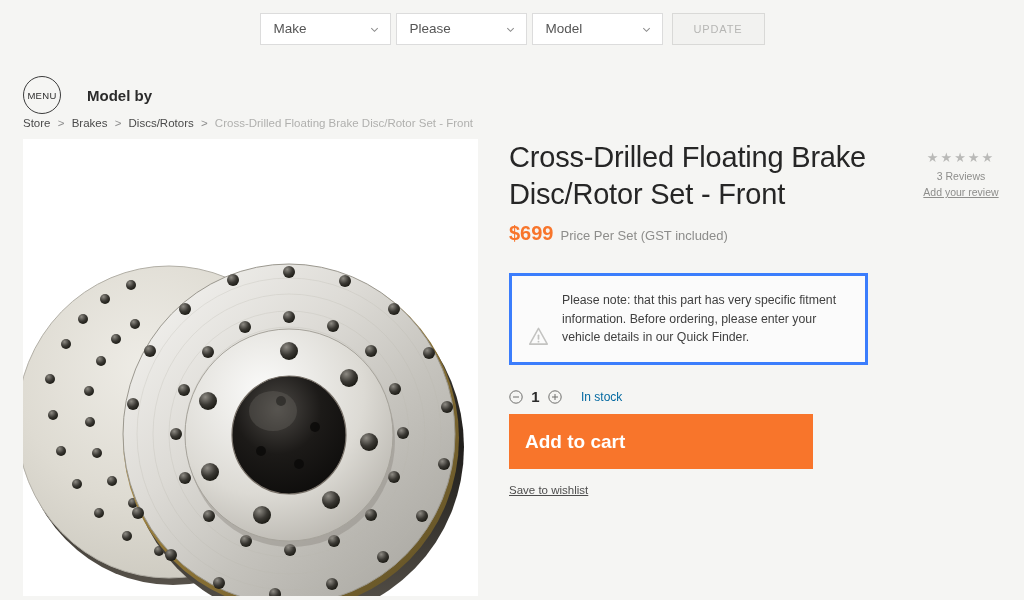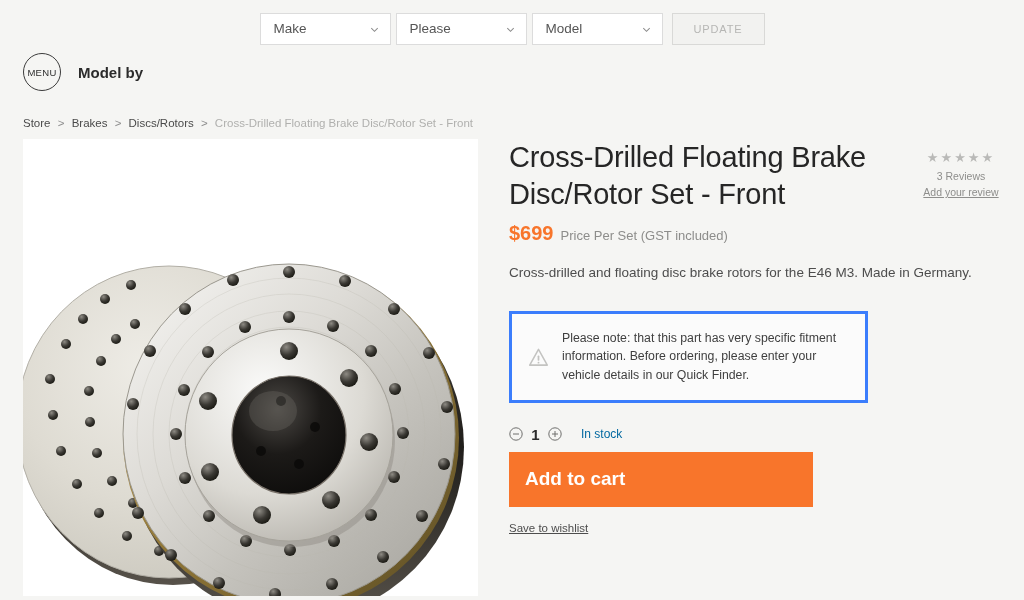--- a/index.html
+++ b/index.html
@@ -64,24 +64,24 @@
     display: flex;
     align-items: center;
     justify-content: center;
     margin-left: 4px;
     cursor: pointer;
   }
 
   
   .browse-row {
     position: absolute;
-    left: 23px; top: 53px;
-    display: flex;
-    align-items: center;
-    gap: 17px;
+    left: 23px; top: 76px;
+    display: flex;
+    align-items: center;
+    gap: 26px;
     justify-content: center;
   }
   .menu-circle {
     width: 38px; height: 38px;
     border-radius: 50%;
     border: 1.4px solid #3c3c3c;
     display: flex;
     align-items: center;
     justify-content: center;
     font-size: 9.5px;
@@ -196,21 +196,21 @@
   }
 
   
   .notice {
     margin-top: 28px;
     width: 359px;
     min-height: 84px;
     background: #fbfbfb;
     border: 3px solid #3b7dfc;
     display: flex;
-    align-items: center;
+    align-items: flex-end;
     padding: 15px 14px 15px 16px;
     gap: 13px;
   }
   .warn-icon { width: 21px; height: 21px; flex: 0 0 auto; margin-top: 2px; }
   .warn-icon svg { display: block; }
   .notice-text {
     font-size: 12.3px;
     line-height: 1.52;
     color: #3f3f3f;
   }
@@ -481,21 +481,20 @@
       <div class="review-count">3 Reviews</div>
       <div class="add-review">Add your review</div>
     </div>
   </div>
 
   <div class="price-row">
     <span class="price">$699</span>
     <span class="price-note">Price Per Set (GST included)</span>
   </div>
 
-  <div class="description">Cross-drilled and floating disc brake rotors for the E46 M3. Made in Germany.</div>
 
   <div class="notice">
     <span class="warn-icon">
       <svg viewBox="0 0 22 22" width="21" height="21">
         <path d="M11 2.5 L20.2 19 L1.8 19 Z" fill="none" stroke="#c3c3c1" stroke-width="1.6" stroke-linejoin="round"></path>
         <rect x="10.1" y="9" width="1.8" height="5.4" rx="0.8" fill="#c3c3c1"></rect>
         <circle cx="11" cy="16.4" r="1" fill="#c3c3c1"></circle>
       </svg>
     </span>
     <div class="notice-text">Please note: that this part has very specific fitment information. Before ordering, please enter your vehicle details in our Quick Finder.</div>

